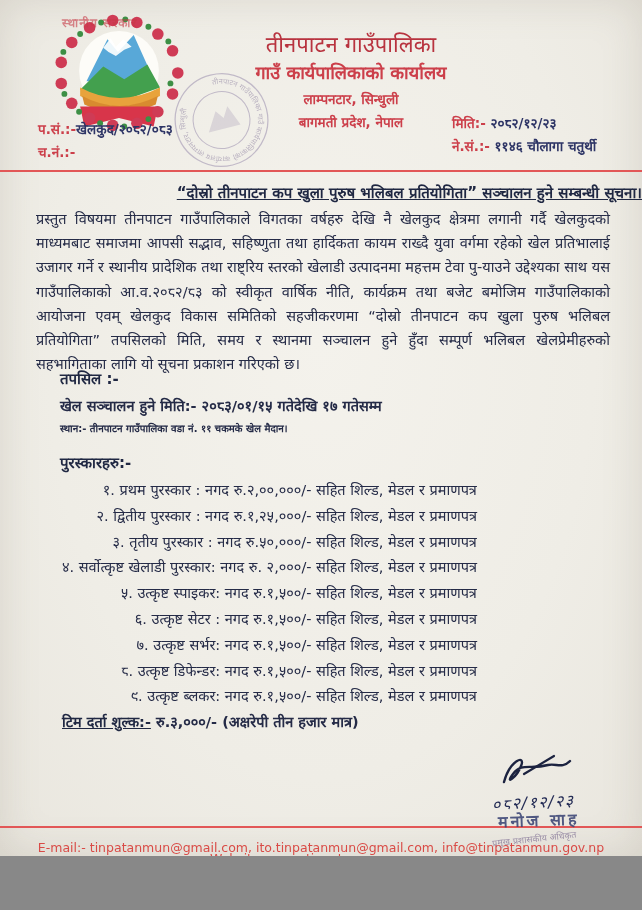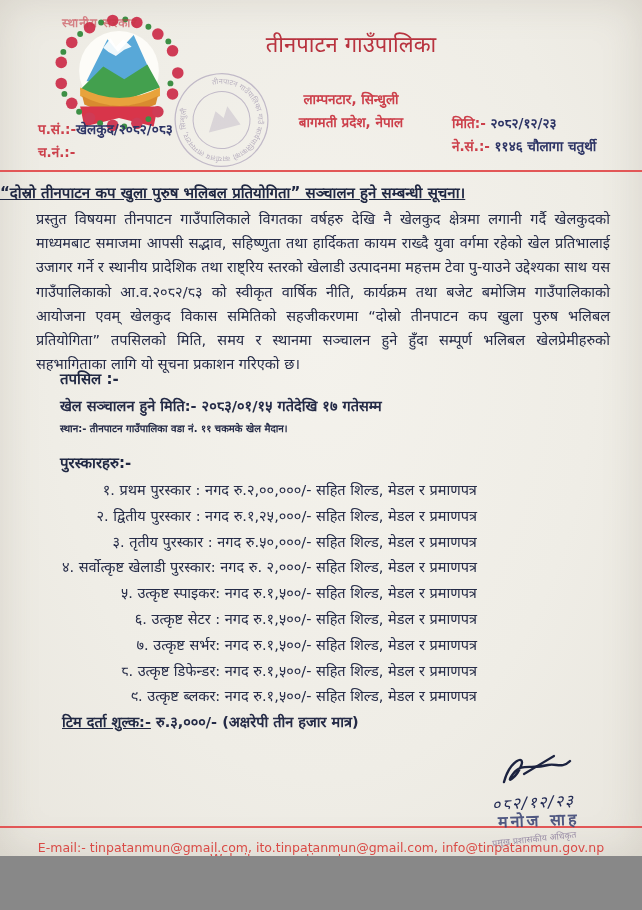--- a/index.html
+++ b/index.html
@@ -24,21 +24,21 @@
   .ref-block{top:118px;left:38px;font-size:13.5px;font-weight:bold;line-height:23px;}
   .meta-block{top:112px;left:452px;font-size:13.5px;font-weight:bold;line-height:23px;}
   .lbl-red{color:#cc3f4a;}
   .val-blue{color:#2e3566;}
   .emblem-top-text{top:14px;left:62px;font-size:12px;font-weight:bold;
     color:rgba(198,56,70,.6);letter-spacing:1px;}
   .rule{left:0;right:0;height:2px;background:#e25757;}
   .rule-top{top:170px;}
   .rule-bottom{top:826px;}
   
-  .subject{top:182px;left:0;right:0;text-align:left;
+  .subject{top:182px;left:0;right:0;text-align:right;
     font-size:15px;font-weight:bold;color:#1f2742;text-decoration:underline;}
   
   .body-par{top:207px;left:36px;width:574px;font-size:14.5px;line-height:24.2px;
     text-align:justify;color:#252b47;}
   .sec-head{font-size:15px;font-weight:bold;color:#1f2742;}
   .tapasil-head{top:368px;left:60px;}
   .tapasil-line1{top:395px;left:60px;font-size:14.5px;font-weight:bold;}
   .tapasil-line2{top:421px;left:60px;font-size:10px;font-weight:bold;}
   .prizes-head{top:452px;left:60px;}
   .prize-list{top:479px;left:62px;display:flex;flex-direction:column;text-align:right;}
@@ -120,20 +120,21 @@
       <circle cx="47.5" cy="47.5" r="44" fill="none" stroke="#9b8fae" stroke-width="1.2"></circle>
       <circle cx="47.5" cy="47.5" r="27" fill="none" stroke="#9b8fae" stroke-width="1"></circle>
       <polygon points="33,56 44,38 50,46 56,36 64,56" fill="#9b8fae" opacity="0.5"></polygon>
       <text font-size="7" fill="#8a7d9e" font-family="DejaVu Sans, sans-serif">
         <textPath href="#ringpath">तीनपाटन गाउँपालिका गाउँ कार्यपालिकाको कार्यालय लाम्पनटार, सिन्धुली</textPath>
       </text>
     </svg>
   </div>
 
   <div class="abs muni-title">तीनपाटन गाउँपालिका</div>
+  <div class="abs office-name">गाउँ कार्यपालिकाको कार्यालय</div>
   <div class="abs addr1">लाम्पनटार, सिन्धुली</div>
   <div class="abs addr2">बागमती प्रदेश, नेपाल</div>
 
   <div class="abs ref-block">
     <div><span class="lbl-red">प.सं.:-</span><span class="val-blue">खेलकुद/२०८२/०८३</span></div>
     <div><span class="lbl-red">च.नं.:-</span></div>
   </div>
 
   <div class="abs meta-block">
     <div><span class="lbl-red">मिति:-</span> <span class="val-blue">२०८२/१२/२३</span></div>

